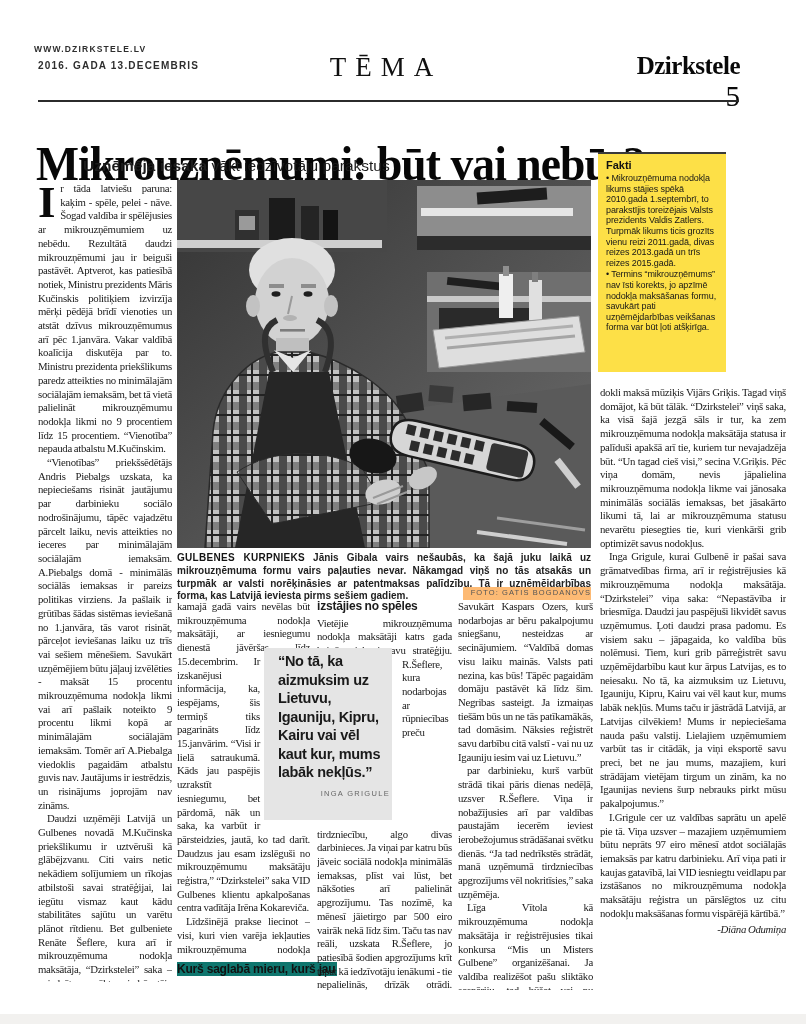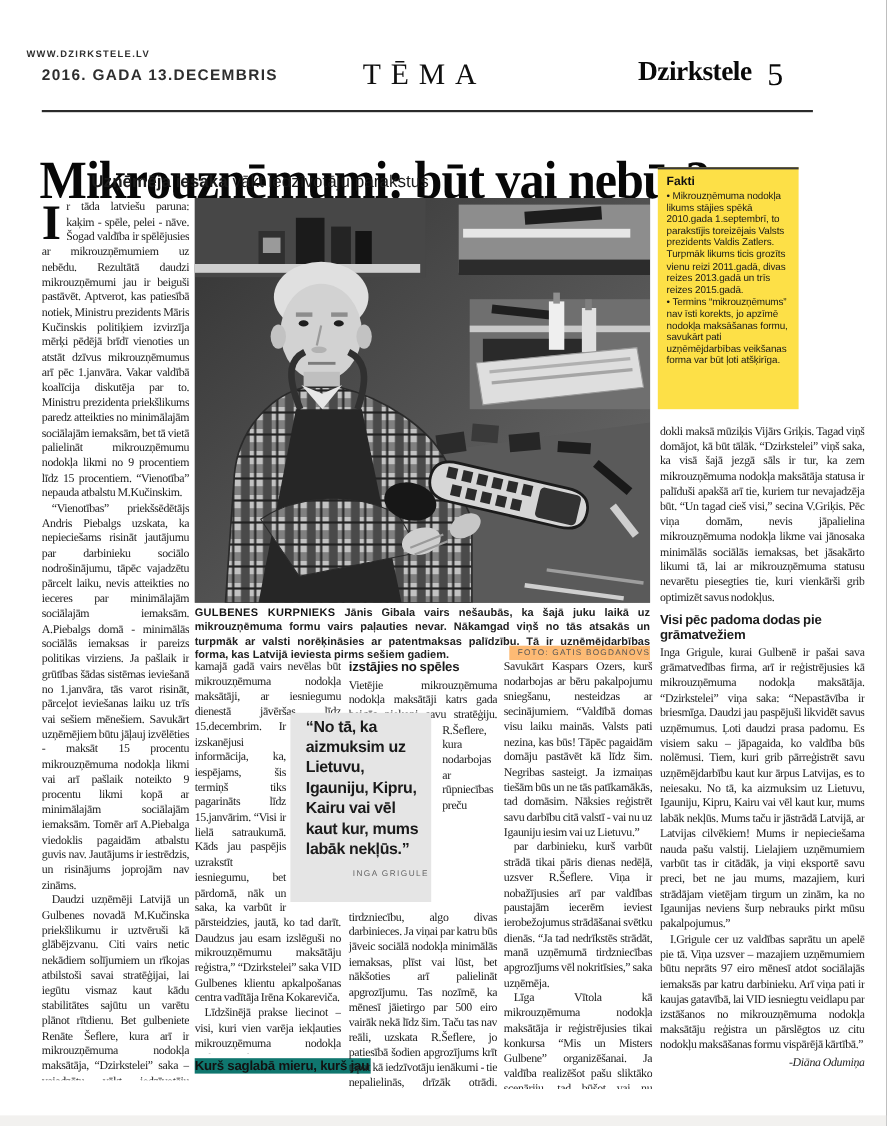--- a/index.html
+++ b/index.html
@@ -1,26 +1,26 @@
 <!DOCTYPE html>
 <html><head>
 <meta charset="utf-8">
 <style>
   html,body{margin:0;padding:0;background:#888;}
   .page{position:relative;width:806px;height:1024px;background:#ffffff;overflow:hidden;
         font-family:"Liberation Serif",serif;color:#1b1b1b;}
   
-  .site{position:absolute;left:24px;top:44px;font-family:"Liberation Sans",sans-serif;
+  .site{position:absolute;left:34px;top:44px;font-family:"Liberation Sans",sans-serif;
         font-size:8.5px;font-weight:700;letter-spacing:1.2px;color:#2e2e2e;text-align:right;}
   .date{position:absolute;left:38px;top:60px;font-family:"Liberation Sans",sans-serif;
-        font-size:14px;font-weight:700;letter-spacing:1.2px;color:#2e2e2e;text-align:center;}
+        font-size:10px;font-weight:700;letter-spacing:1.2px;color:#2e2e2e;text-align:center;}
   .section{position:absolute;left:0;top:52px;width:772px;text-align:center;
         font-size:27px;letter-spacing:9px;color:#101010;}
-  .masthead{position:absolute;left:580px;top:52px;width:132px;display:flex;
-        justify-content:space-between;align-items:flex-start;}
+  .masthead{position:absolute;left:608px;top:52px;width:132px;display:flex;
+        justify-content:space-between;align-items:flex-end;flex-direction:column;}
   .masthead .mh{font-size:25px;font-weight:700;letter-spacing:-0.5px;color:#090909;}
   .masthead .pn{font-size:29px;color:#090909;}
   .rule{position:absolute;left:38px;top:100px;width:701px;height:2px;background:#2b2b2b;}
   
   .headline{position:absolute;left:36px;top:102px;font-size:49px;font-weight:700;
         letter-spacing:-1px;white-space:nowrap;transform:scaleX(.93);transform-origin:left top;
         color:#070707;}
   .kicker{position:absolute;left:38px;top:157px;font-family:"Liberation Sans",sans-serif;
         font-size:15.5px;color:#1c1c1c;}
   .kicker .kb{font-weight:700;margin-left:45px;}
@@ -212,21 +212,20 @@
 
   <div class="col c4">
     <p>Savukārt Kaspars Ozers, kurš nodarbojas ar bēru pakalpojumu sniegšanu, nesteidzas ar secinājumiem. “Valdībā domas visu laiku mainās. Valsts pati nezina, kas būs! Tāpēc pagaidām domāju pastāvēt kā līdz šim. Negribas sasteigt. Ja izmaiņas tiešām būs un ne tās patīkamākās, tad domāsim. Nāksies reģistrēt savu darbību citā valstī - vai nu uz Igauniju iesim vai uz Lietuvu.”</p>
     <p>par darbinieku, kurš varbūt strādā tikai pāris dienas nedēļā, uzsver R.Šeflere. Viņa ir nobažījusies arī par valdības paustajām iecerēm ieviest ierobežojumus strādāšanai svētku dienās. “Ja tad nedrīkstēs strādāt, manā uzņēmumā tirdzniecības apgrozījums vēl nokritīsies,” saka uzņēmēja.</p>
     <p>Līga Vītola kā mikrouzņēmuma nodokļa maksātāja ir reģistrējusies tikai konkursa “Mis un Misters Gulbene” organizēšanai. Ja valdība realizēšot pašu sliktāko scenāriju, tad būšot vai nu jālikvidē uzņēmums, vai jāaptur tā darbība uz laiku, ja vien tas ir iespējams. “Skumji. Esmu šokā par nodokļu sistēmu kā tādu. Valdība pa vienu dienu kaut ko izdomā un noliek mūs fakta priekšā. Un pēc tam atkal kaut ko izdomā. Kā lai strādā uzņēmējs?” “Dzirkstelei” saka L.Vītola.</p>
 
   </div>
 
   <div class="col c5">
     <p>dokli maksā mūziķis Vijārs Griķis. Tagad viņš domājot, kā būt tālāk. “Dzirkstelei” viņš saka, ka visā šajā jezgā sāls ir tur, ka zem mikrouzņēmuma nodokļa maksātāja statusa ir palīduši apakšā arī tie, kuriem tur nevajadzēja būt. “Un tagad cieš visi,” secina V.Griķis. Pēc viņa domām, nevis jāpalielina mikrouzņēmuma nodokļa likme vai jānosaka minimālās sociālās iemaksas, bet jāsakārto likumi tā, lai ar mikrouzņēmuma statusu nevarētu piesegties tie, kuri vienkārši grib optimizēt savus nodokļus.</p>
-    <div class="subhead">Visi pēc padoma dodas pie grāmatvežiem</div>
     <p>Inga Grigule, kurai Gulbenē ir pašai sava grāmatvedības firma, arī ir reģistrējusies kā mikrouzņēmuma nodokļa maksātāja. “Dzirkstelei” viņa saka: “Nepastāvība ir briesmīga. Daudzi jau paspējuši likvidēt savus uzņēmumus. Ļoti daudzi prasa padomu. Es visiem saku – jāpagaida, ko valdība būs nolēmusi. Tiem, kuri grib pārreģistrēt savu uzņēmējdarbību kaut kur ārpus Latvijas, es to neiesaku. No tā, ka aizmuksim uz Lietuvu, Igauniju, Kipru, Kairu vai vēl kaut kur, mums labāk nekļūs. Mums taču ir jāstrādā Latvijā, ar Latvijas cilvēkiem! Mums ir nepieciešama nauda pašu valstij. Lielajiem uzņēmumiem varbūt tas ir citādāk, ja viņi eksportē savu preci, bet ne jau mums, mazajiem, kuri strādājam vietējam tirgum un zinām, ka no Igaunijas neviens šurp nebrauks pirkt mūsu pakalpojumus.”</p>
     <p>I.Grigule cer uz valdības saprātu un apelē pie tā. Viņa uzsver – mazajiem uzņēmumiem būtu neprāts 97 eiro mēnesī atdot sociālajās iemaksās par katru darbinieku. Arī viņa pati ir kaujas gatavībā, lai VID iesniegtu veidlapu par izstāšanos no mikrouzņēmuma nodokļa maksātāju reģistra un pārslēgtos uz citu nodokļu maksāšanas formu vispārējā kārtībā.”</p>
     <div class="byline">-Diāna Odumiņa</div>
   </div>
 
   <div class="pullquote">
     <div class="qt">“No tā, ka aizmuksim uz Lietuvu, Igauniju, Kipru, Kairu vai vēl kaut kur, mums labāk nekļūs.”</div>
     <div class="qa">INGA GRIGULE</div>
   </div>
 

